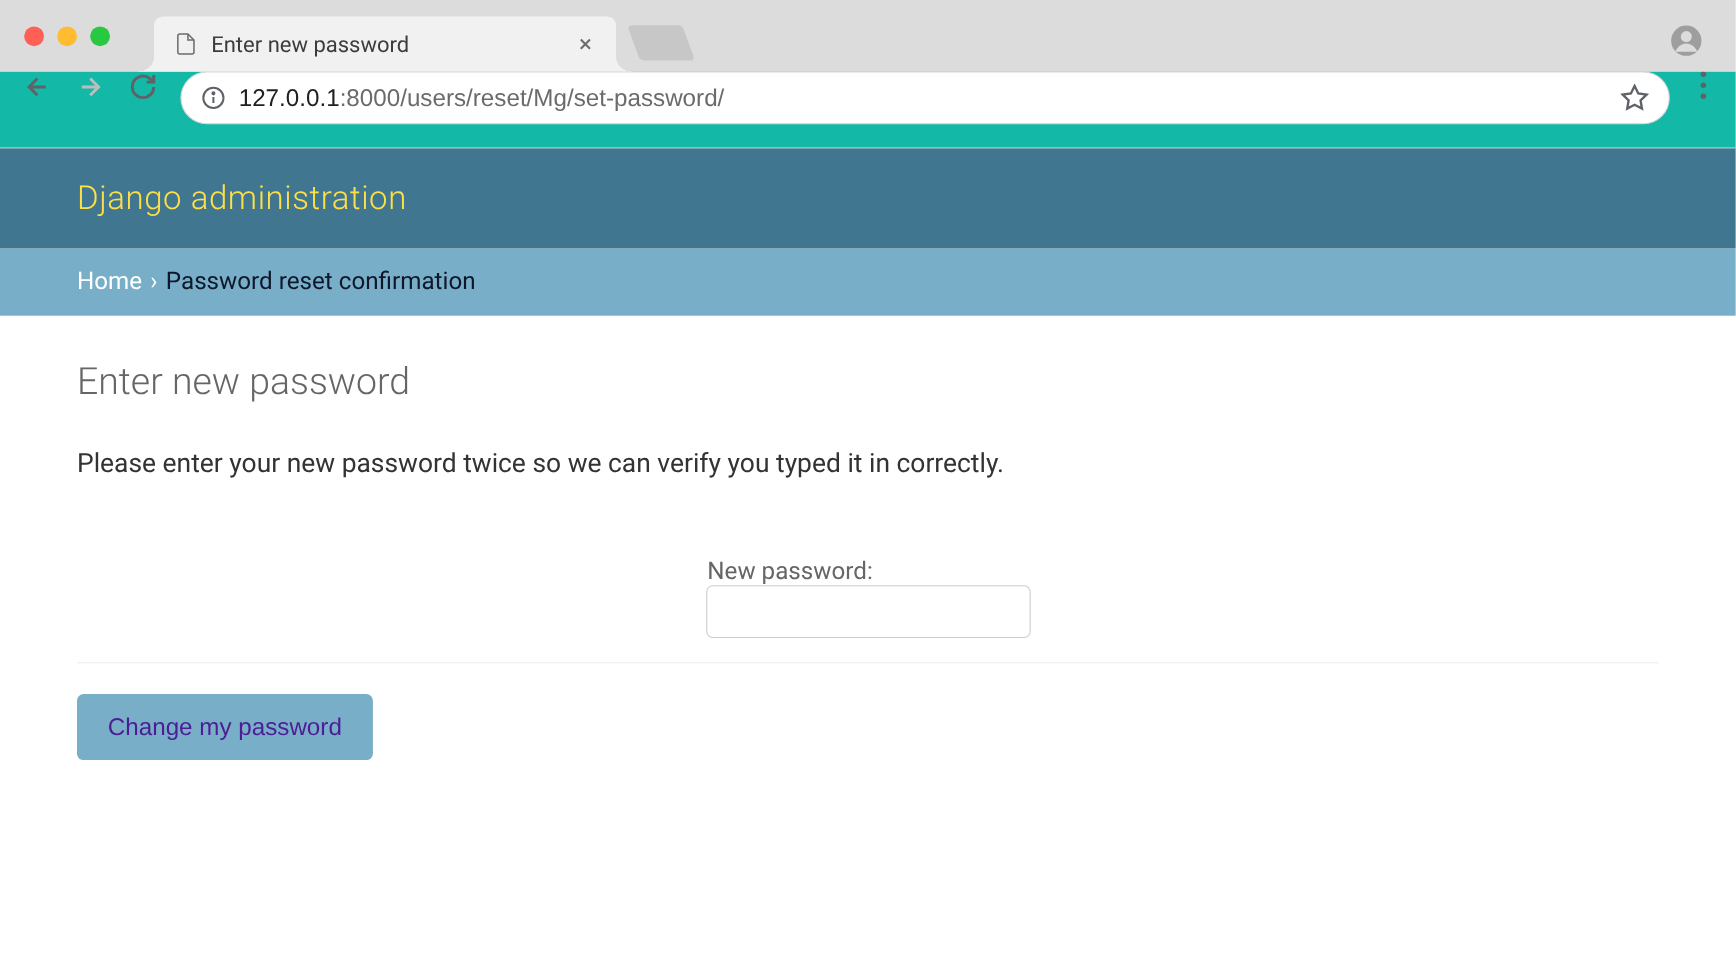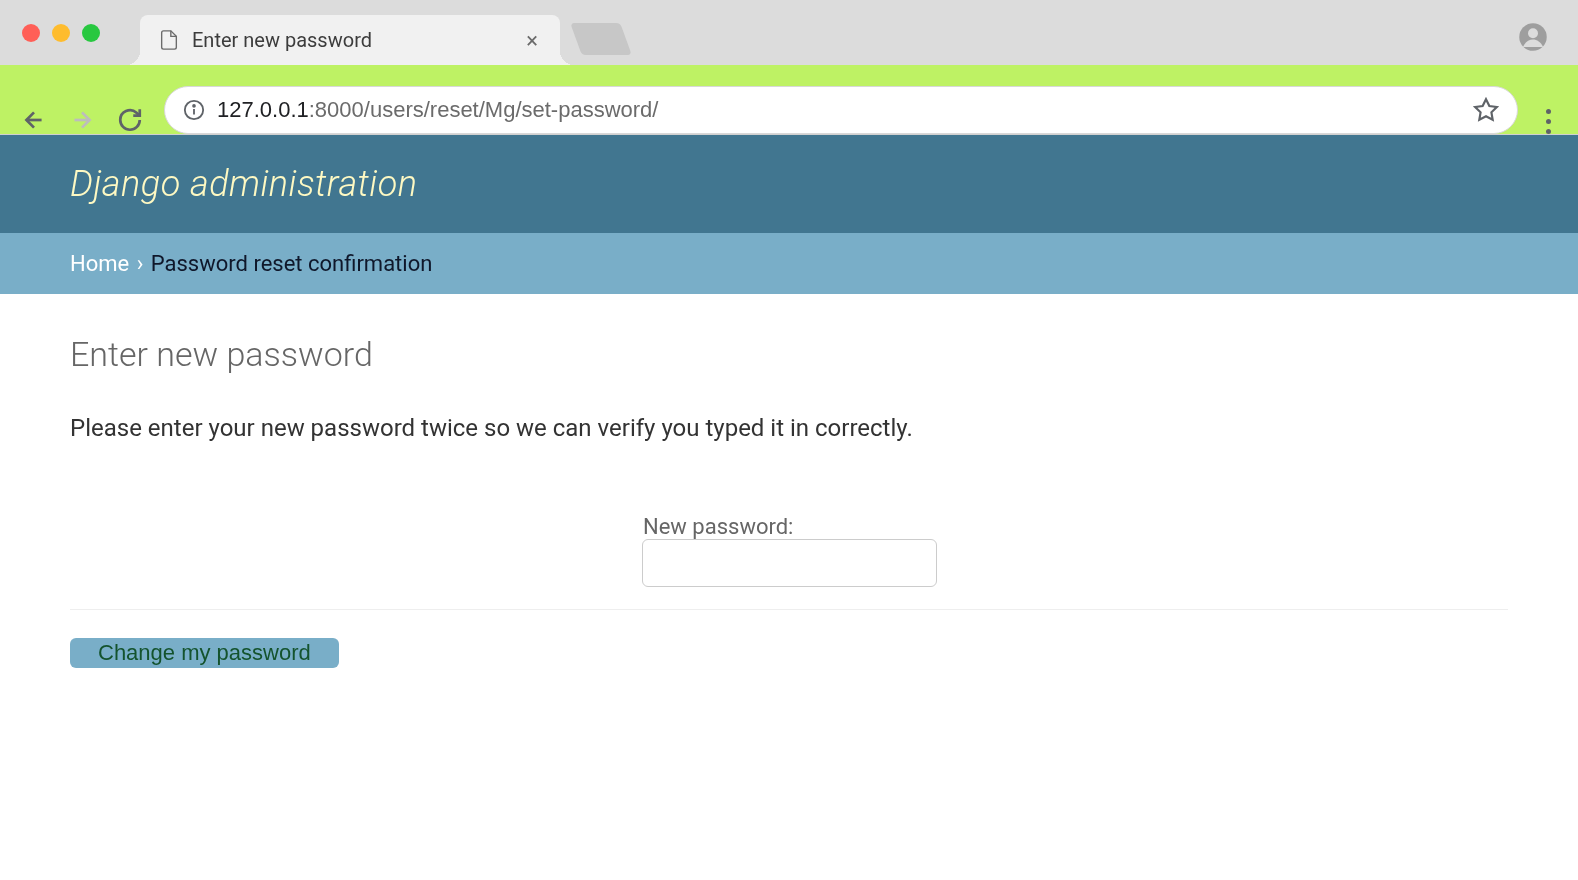--- a/index.html
+++ b/index.html
@@ -96,24 +96,24 @@
     .profile-icon {
       position: absolute;
       right: 30px;
       top: 22px;
       width: 30px;
       height: 30px;
     }
 
     
     .browser-toolbar {
-      background: #bef264;
+      background: #14b8a6;
       height: 70px;
       display: flex;
-      align-items: flex-end;
+      align-items: flex-start;
       padding: 0 20px;
       gap: 20px;
       border-bottom: 1px solid #d0d0d0;
     }
     .nav-btn {
       width: 28px;
       height: 28px;
       display: flex;
       align-items: center;
       justify-content: center;
@@ -163,25 +163,24 @@
       background: #5f6368;
       border-radius: 50%;
     }
 
     
     .django-header {
       background: #417690;
       padding: 28px 70px;
     }
     .django-title {
-      color: #fef9c3;
-      font-size: 36px;
+      color: #fde047;
+      font-size: 30px;
       font-weight: 300;
       letter-spacing: 0.5px;
-      font-style: italic;
     }
 
     
     .breadcrumb {
       background: #79aec8;
       padding: 18px 70px;
       font-size: 22px;
       color: #c9dce5;
     }
     .breadcrumb-home {
@@ -239,23 +238,23 @@
       font-size: 18px;
       padding: 0 12px;
       background: #fff;
     }
 
     .submit-row {
       margin-top: 28px;
     }
     .submit-btn {
       background: #79aec8;
-      color: #14532d;
+      color: #4c1d95;
       border: none;
-      padding: 2px 28px;
+      padding: 17px 28px;
       font-size: 22px;
       border-radius: 6px;
       cursor: pointer;
       font-weight: 400;
     }
   </style>
 </head>
 <body>
 
 <div class="browser-chrome">

